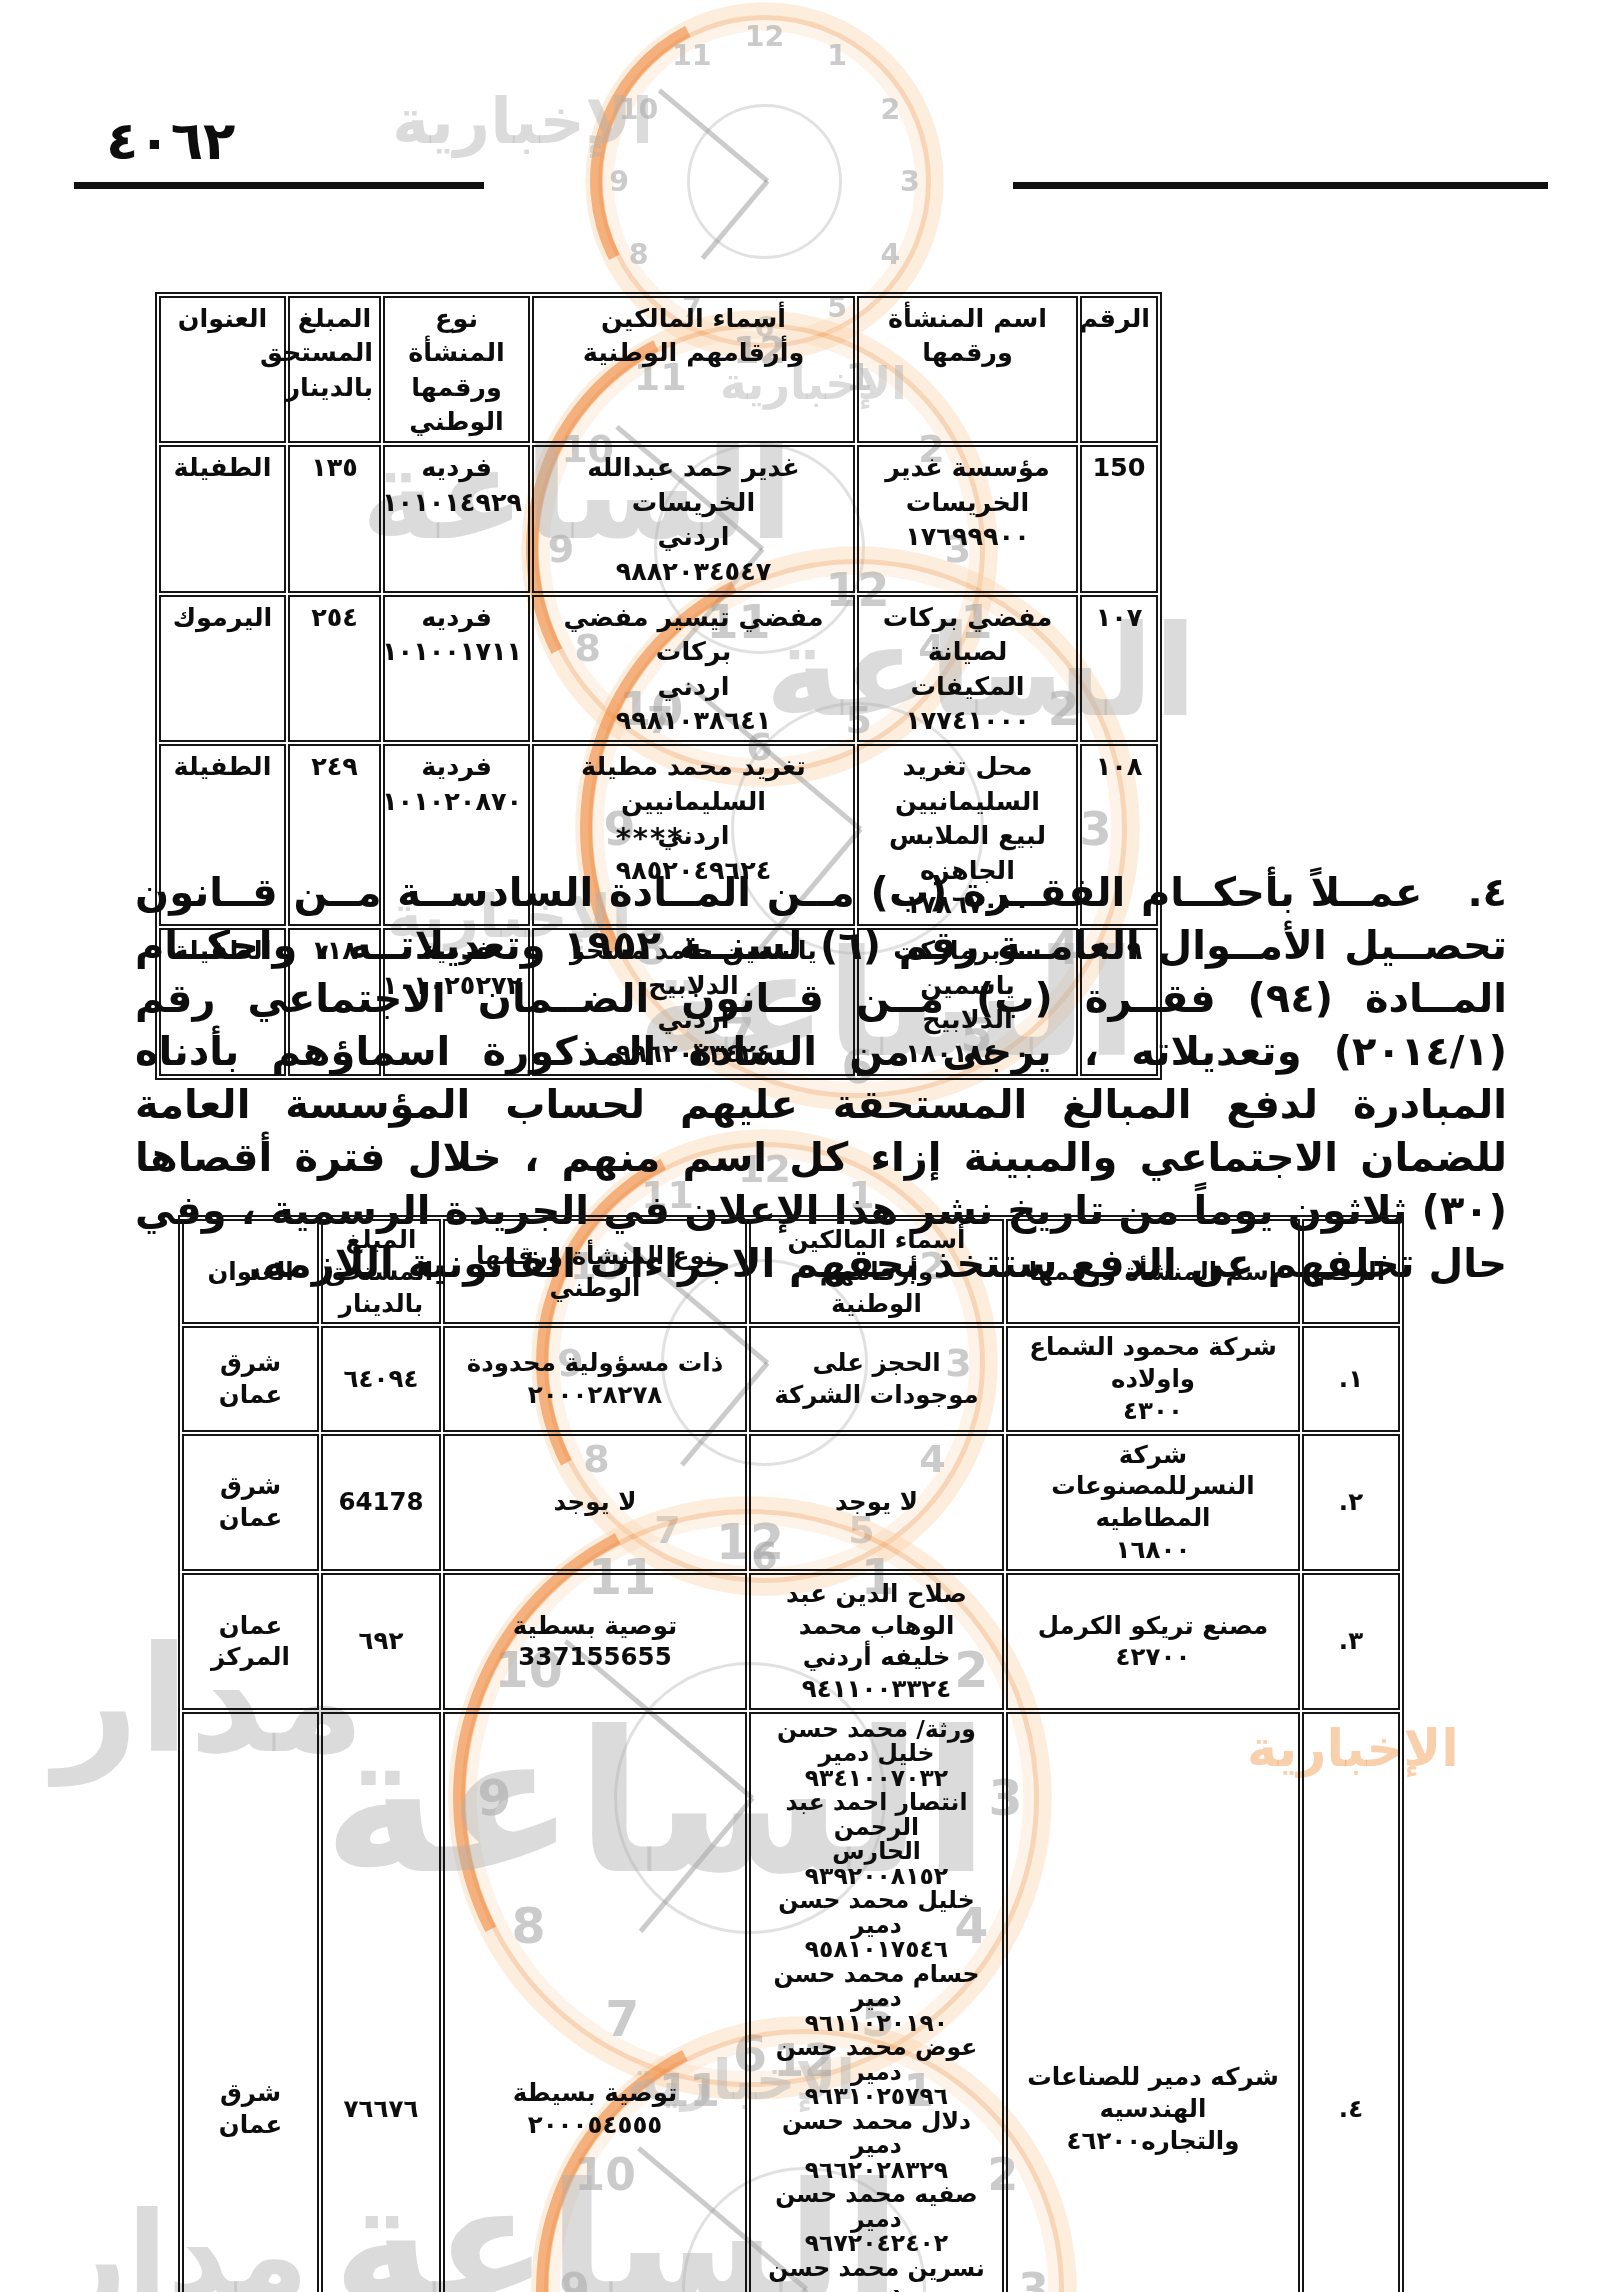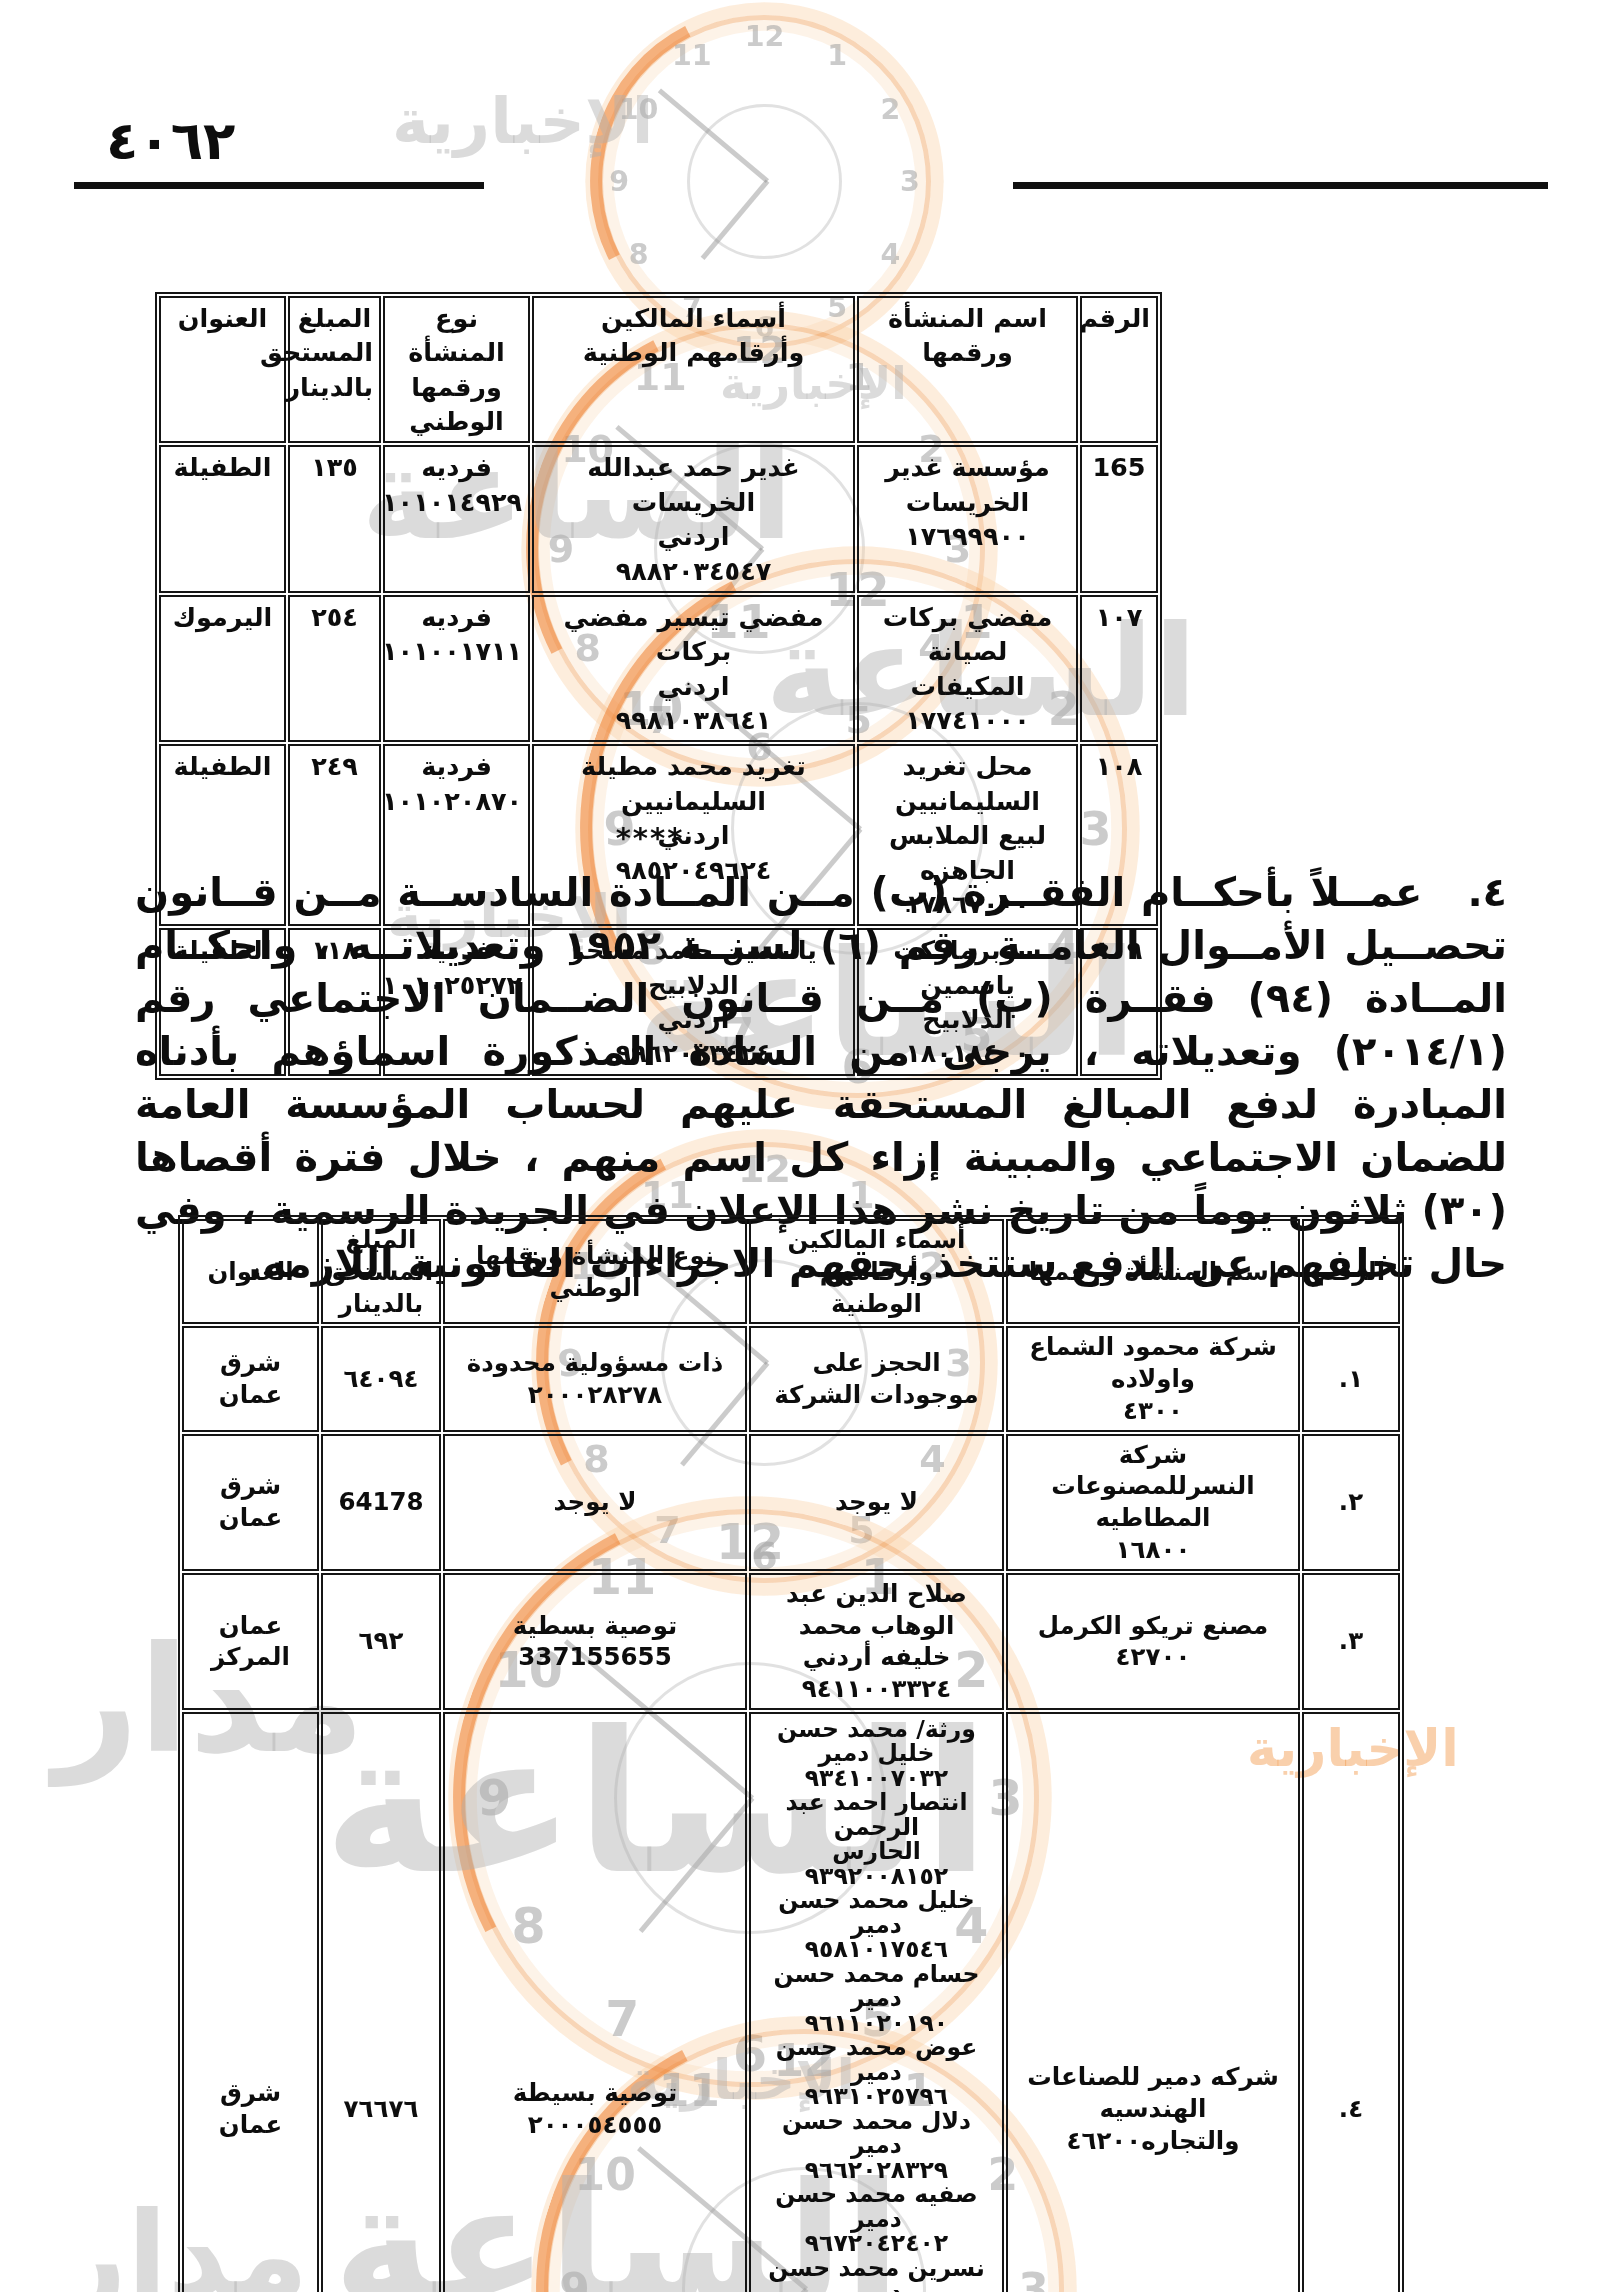--- a/index.html
+++ b/index.html
@@ -205,21 +205,21 @@
       <th>الرقم</th>
       <th>اسم المنشأة ورقمها</th>
       <th>أسماء المالكين وأرقامهم الوطنية</th>
       <th>نوع المنشأة ورقمها
 الوطني</th>
       <th>المبلغ المستحق
 بالدينار</th>
       <th>العنوان</th>
     </tr>
     <tr style="height:98px">
-      <td>165</td>
+      <td>150</td>
       <td>مؤسسة غدير الخريسات
 ١٧٦٩٩٩٠٠</td>
       <td>غدير حمد عبدالله الخريسات
 اردني
 ٩٨٨٢٠٣٤٥٤٧</td>
       <td>فرديه
 ١٠١٠١٤٩٢٩</td>
       <td>١٣٥</td>
       <td>الطفيلة</td>
     </tr>

